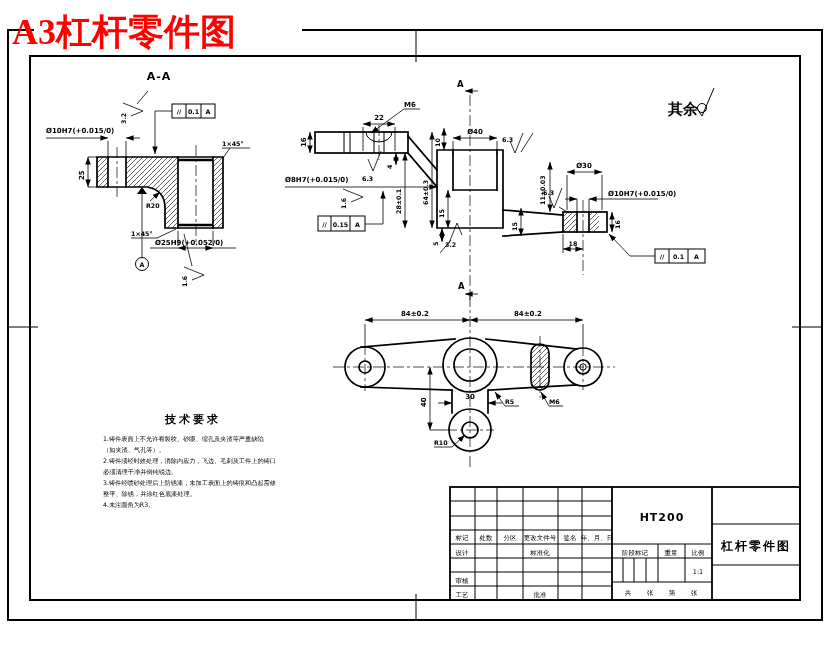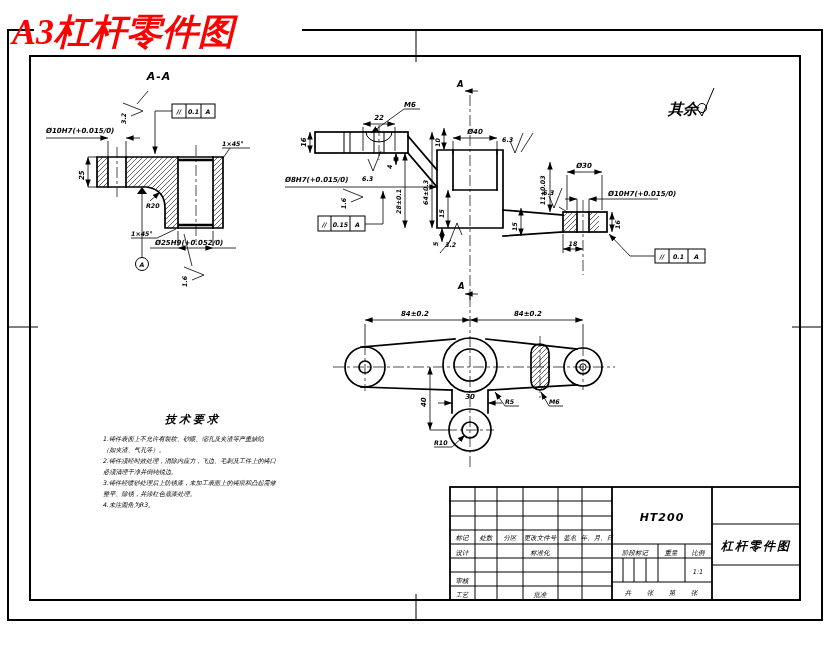--- a/index.html
+++ b/index.html
@@ -1,16 +1,16 @@
 <!DOCTYPE html>
 <html><head>
 <meta charset="utf-8">
 <style>
   html,body{margin:0;padding:0;background:#fff;}
-  #page{position:relative;width:830px;height:654px;background:#fff;overflow:hidden;font-style:italic;}
+  #page{position:relative;width:830px;height:654px;background:#fff;overflow:hidden;}
   svg{position:absolute;left:0;top:0;}
   .o2{stroke:#000;stroke-width:1.7;fill:none;stroke-linecap:square;}
   .o1{stroke:#000;stroke-width:1;fill:none;}
   .thk{stroke:#000;stroke-width:2.6;fill:none;}
   .dim{stroke:#000;stroke-width:0.8;fill:none;}
   .cl{stroke:#000;stroke-width:0.7;stroke-dasharray:11 3 3 3;fill:none;}
   .fr{stroke:#000;stroke-width:2;fill:none;}
   .tb1{stroke:#000;stroke-width:1;fill:none;}
   .tb2{stroke:#000;stroke-width:1.8;fill:none;}
   .hat{fill:url(#h1);stroke:none;}

